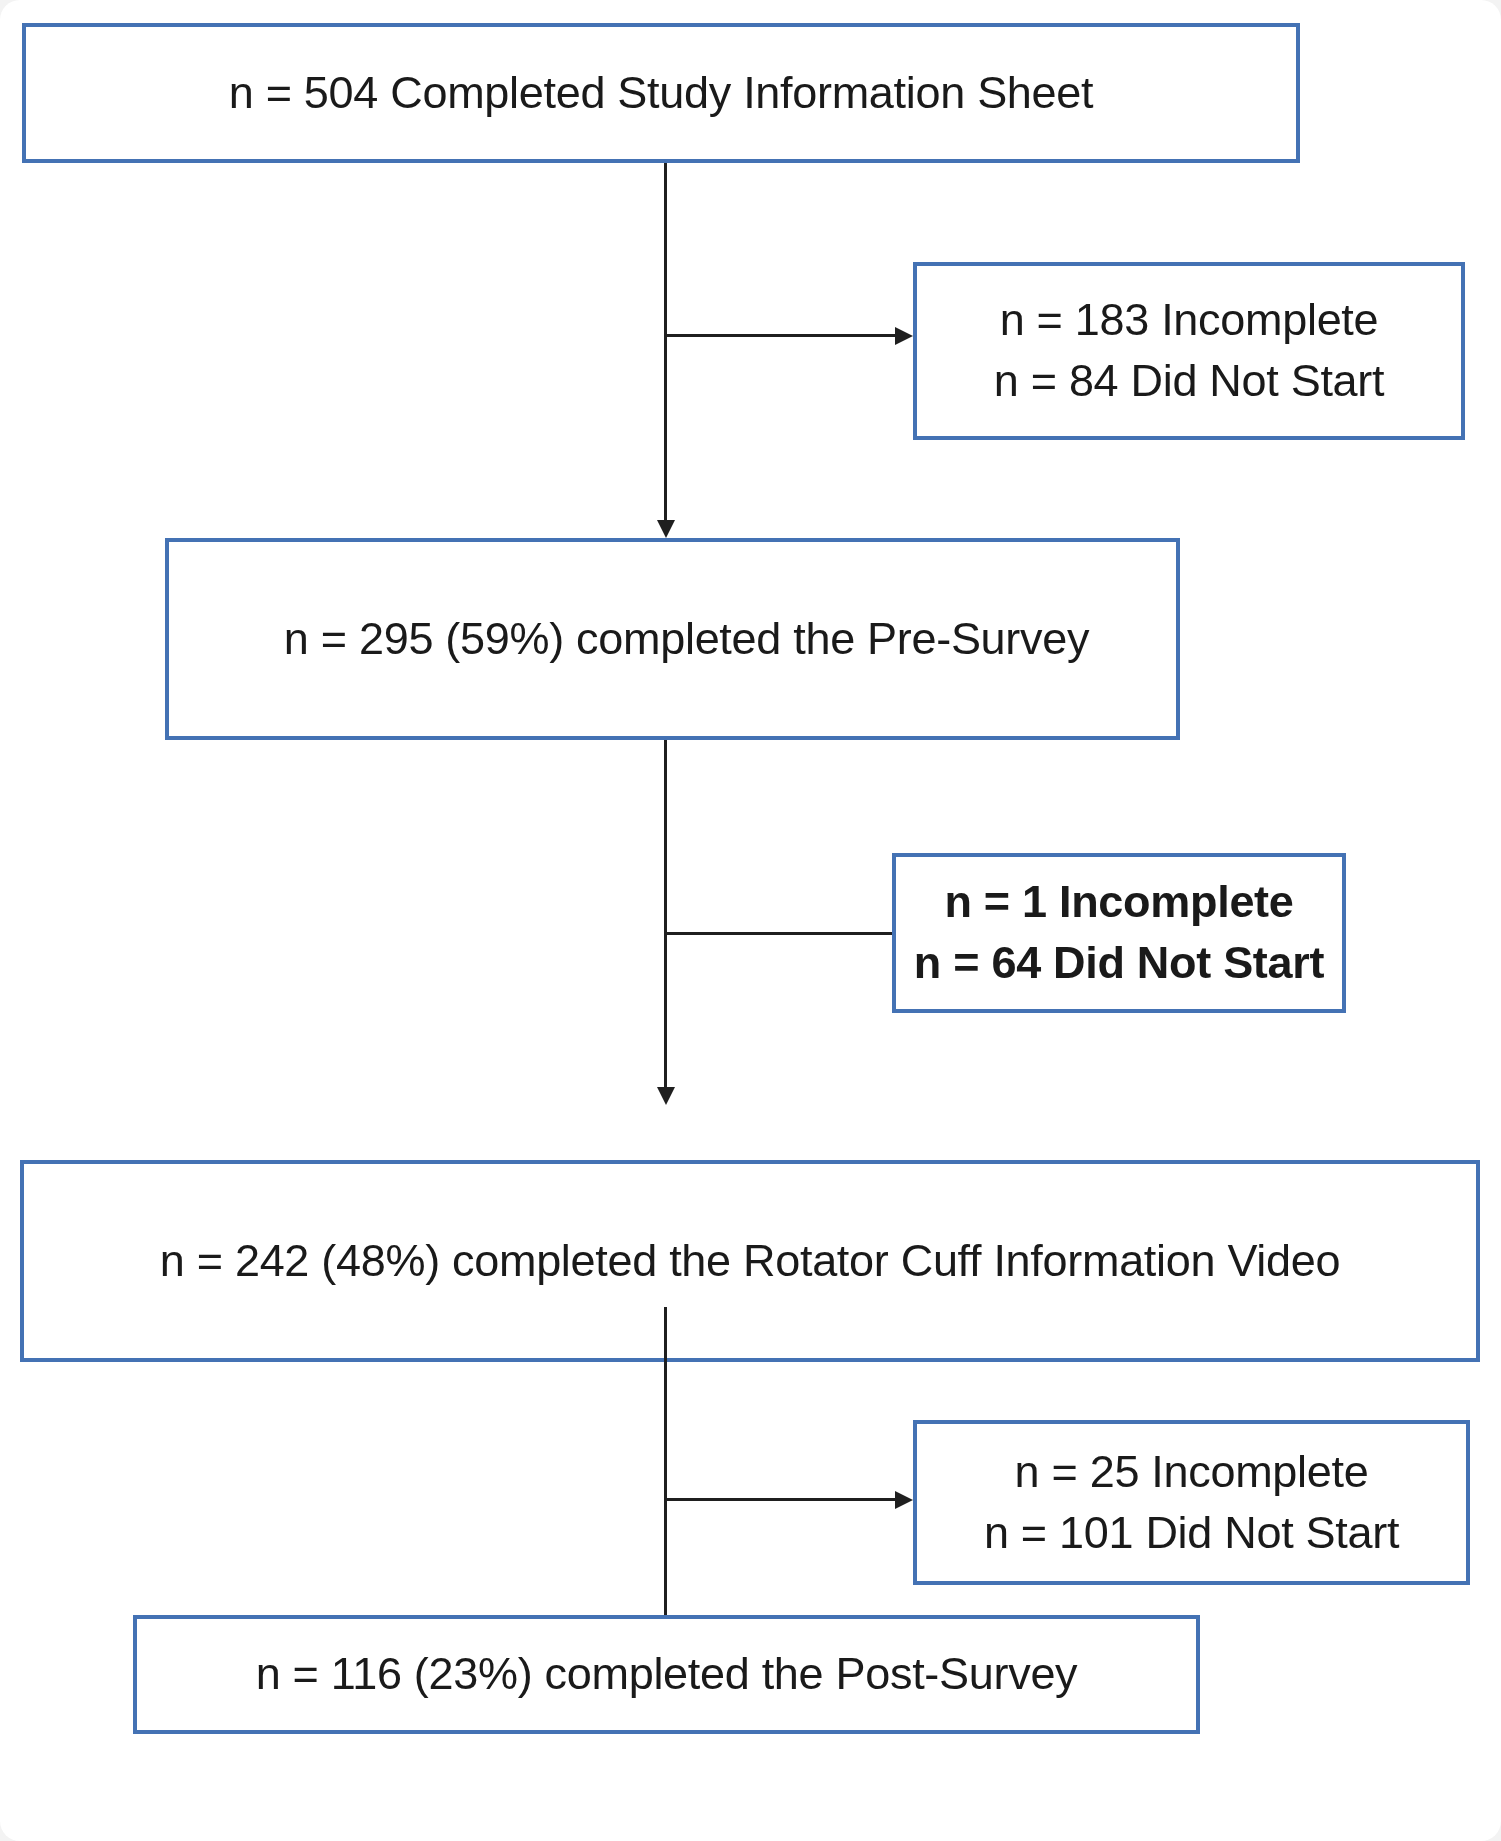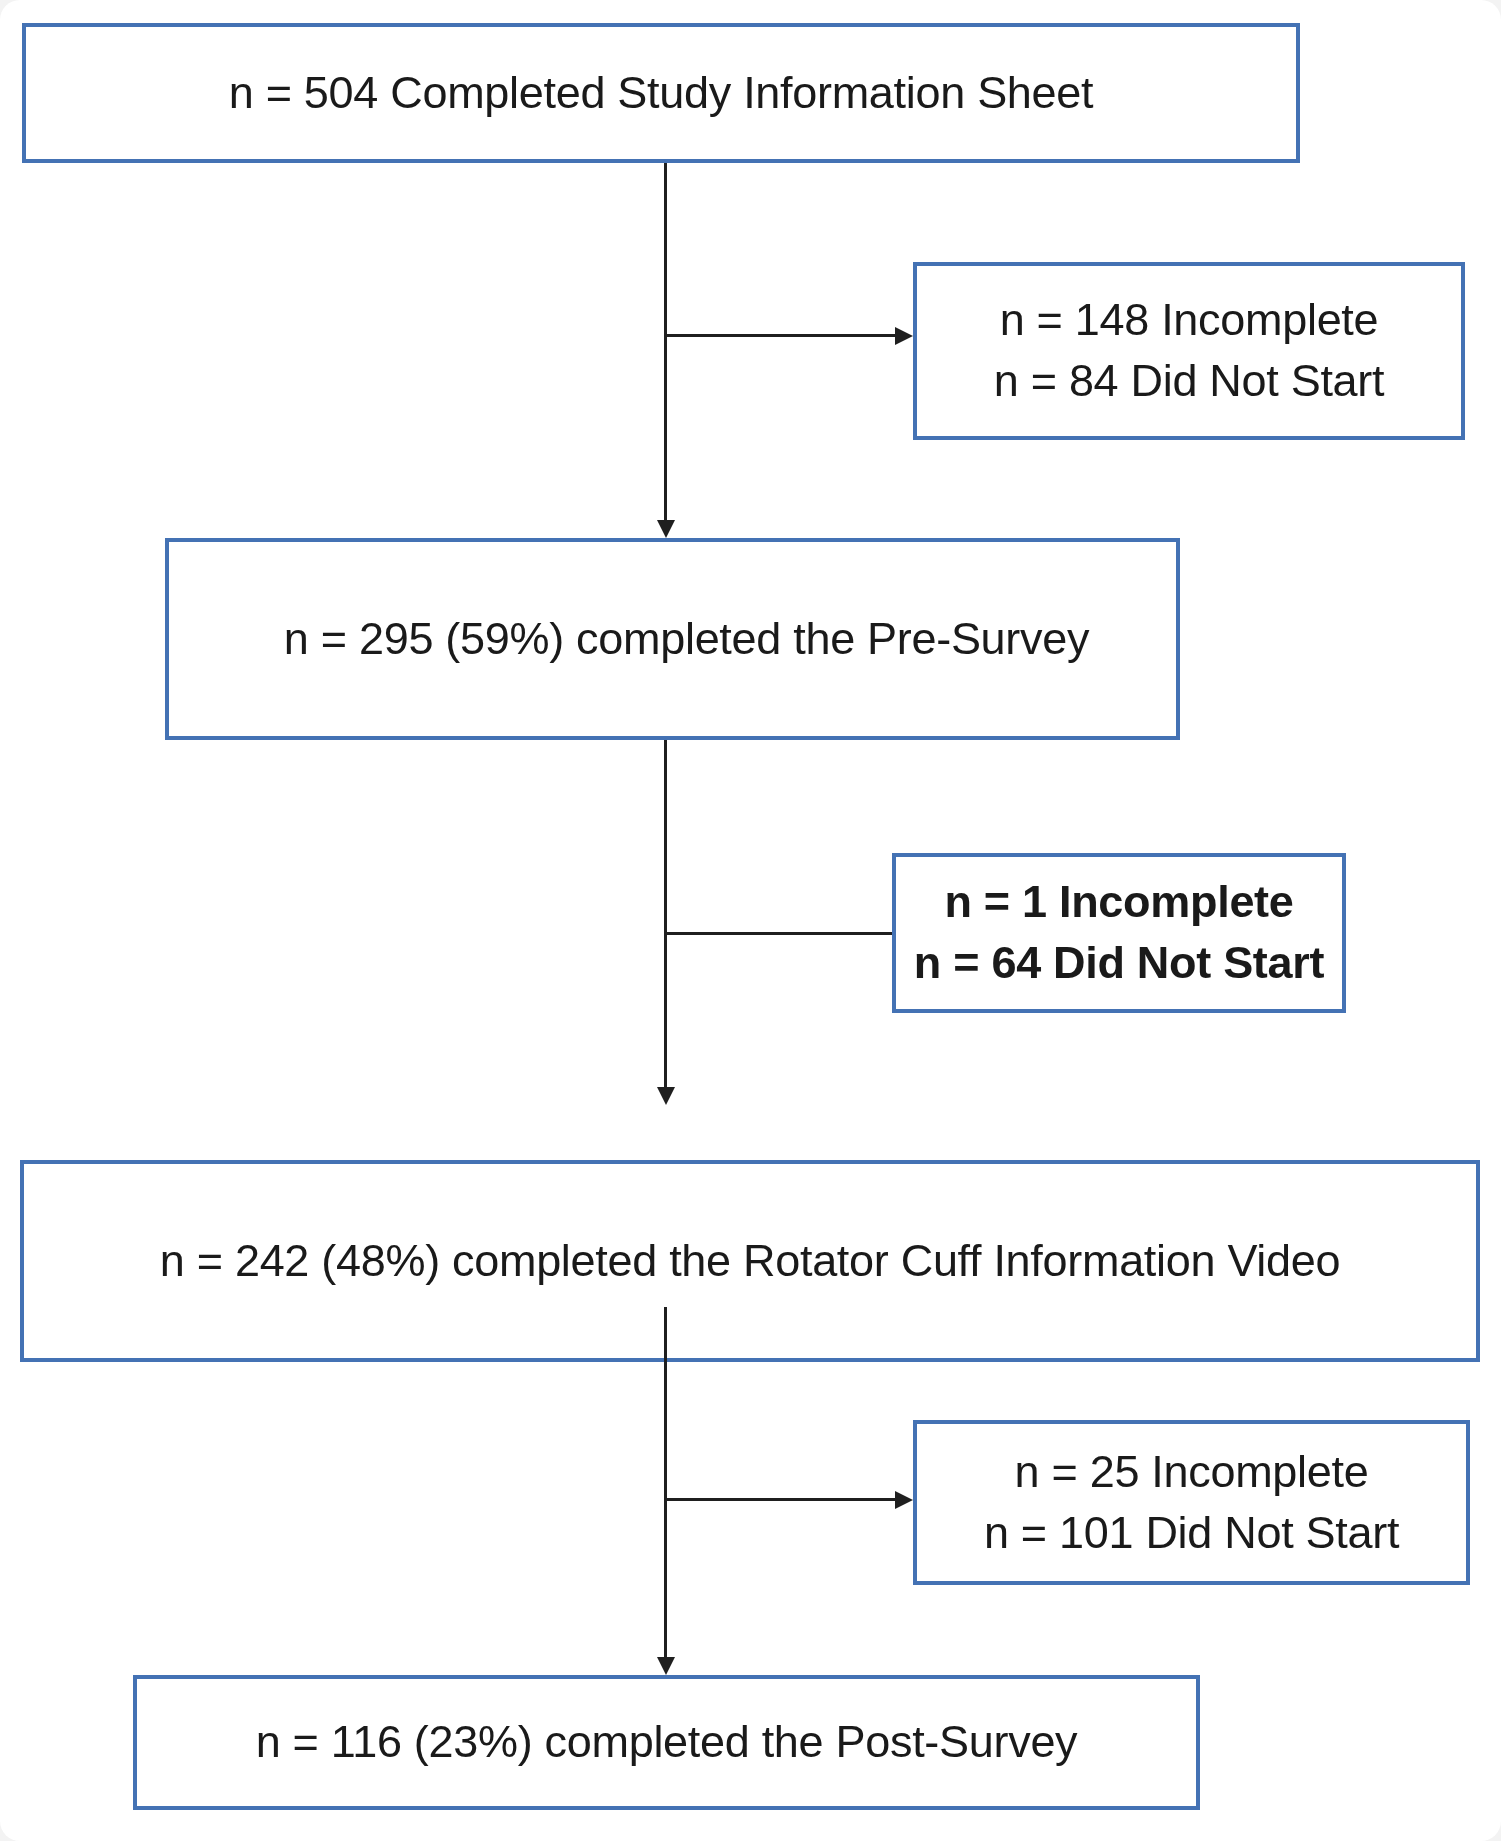--- a/index.html
+++ b/index.html
@@ -70,21 +70,21 @@
   </div>
 
   <div class="vline" style="left:664px;top:163px;height:357px;"></div>
   <div class="arrow-down" style="left:657px;top:520px;"></div>
 
   <div class="hline" style="left:665px;top:334px;width:230px;"></div>
   <div class="arrow-right" style="left:895px;top:327px;"></div>
 
   <div class="node" style="left:913px;top:262px;width:552px;height:178px;">
     <span class="label">
-      <span class="line2">n = 148 Incomplete</span>
+      <span class="line2">n = 183 Incomplete</span>
       <span class="line2">n = 84 Did Not Start</span>
     </span>
   </div>
 
   <div class="node" style="left:165px;top:538px;width:1015px;height:202px;padding-left:48px;">
     <span class="label">n = 295 (59%) completed the Pre-Survey</span>
   </div>
 
   <div class="vline" style="left:664px;top:740px;height:347px;"></div>
   <div class="arrow-down" style="left:657px;top:1087px;"></div>
@@ -109,17 +109,17 @@
   <div class="hline" style="left:665px;top:1498px;width:230px;"></div>
   <div class="arrow-right" style="left:895px;top:1491px;"></div>
 
   <div class="node" style="left:913px;top:1420px;width:557px;height:165px;">
     <span class="label">
       <span class="line2">n = 25 Incomplete</span>
       <span class="line2">n = 101 Did Not Start</span>
     </span>
   </div>
 
-  <div class="node" style="left:133px;top:1675px;width:1067px;height:135px;">
+  <div class="node" style="left:133px;top:1615px;width:1067px;height:119px;">
     <span class="label">n = 116 (23%) completed the Post-Survey</span>
   </div>
 
 </div>
 
 </body></html>

